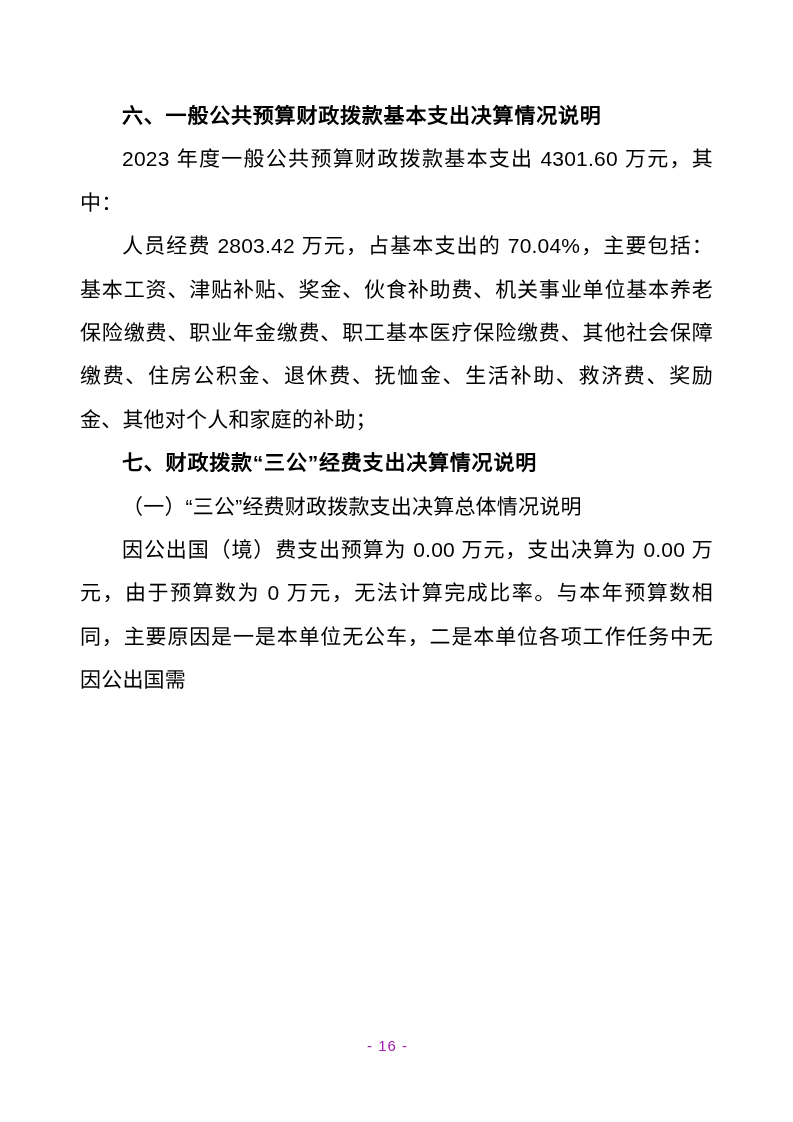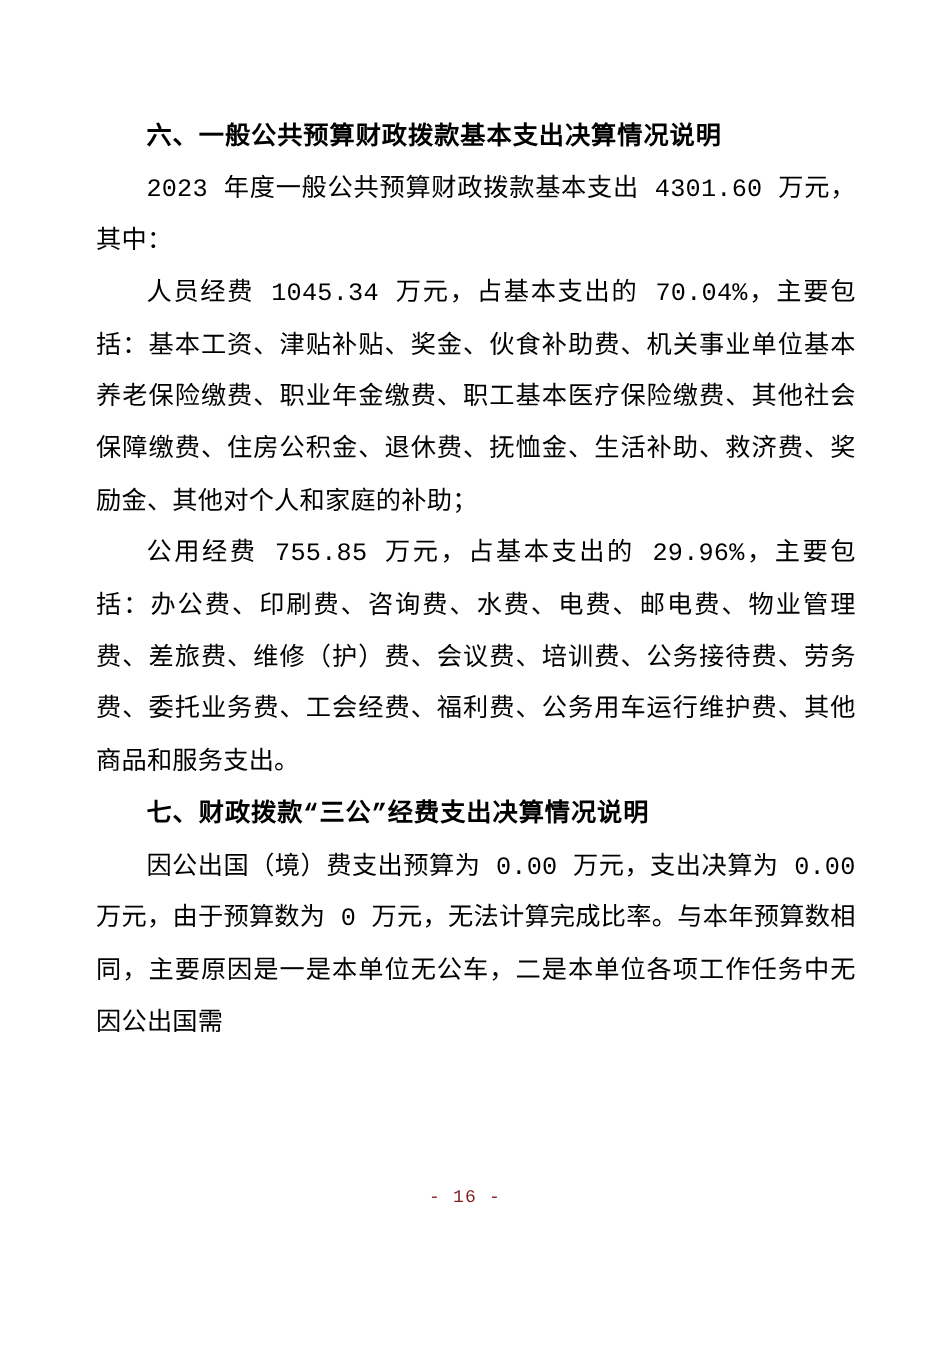--- a/index.html
+++ b/index.html
@@ -6,21 +6,21 @@
     margin: 0;
     padding: 0;
     background: #ffffff;
   }
   .page {
     position: relative;
     width: 775px;
     height: 1122px;
     background: #ffffff;
     color: #000000;
-    font-family: Liberation Mono, monospace;
+    font-family: Liberation Sans, sans-serif;
     overflow: hidden;
   }
   .content {
     position: absolute;
     left: 80px;
     top: 94px;
     width: 633px;
   }
   .content p {
     margin: 0;
@@ -33,35 +33,35 @@
     letter-spacing: 0.2px;
   }
   .content p.heading {
     font-weight: 700;
     text-align: left;
     letter-spacing: 0.8px;
   }
   .footer {
     position: absolute;
     left: 0;
-    top: 989px;
+    top: 1036px;
     width: 100%;
     text-align: center;
     font-size: 15px;
     line-height: 20px;
     letter-spacing: 1px;
-    color: #7f1d1d;
+    color: #a21caf;
   }
 </style>
 </head>
 <body>
 
 <div class="page">
   <main class="content">
     <p class="heading">六、一般公共预算财政拨款基本支出决算情况说明</p>
     <p class="para">2023 年度一般公共预算财政拨款基本支出 4301.60 万元，其中：</p>
-    <p class="para">人员经费 1045.34 万元，占基本支出的 70.04%，主要包括：基本工资、津贴补贴、奖金、伙食补助费、机关事业单位基本养老保险缴费、职业年金缴费、职工基本医疗保险缴费、其他社会保障缴费、住房公积金、退休费、抚恤金、生活补助、救济费、奖励金、其他对个人和家庭的补助；</p>
-    <p class="para">公用经费 755.85 万元，占基本支出的 29.96%，主要包括：办公费、印刷费、咨询费、水费、电费、邮电费、物业管理费、差旅费、维修（护）费、会议费、培训费、公务接待费、劳务费、委托业务费、工会经费、福利费、公务用车运行维护费、其他商品和服务支出。</p>
+    <p class="para">人员经费 2803.42 万元，占基本支出的 70.04%，主要包括：基本工资、津贴补贴、奖金、伙食补助费、机关事业单位基本养老保险缴费、职业年金缴费、职工基本医疗保险缴费、其他社会保障缴费、住房公积金、退休费、抚恤金、生活补助、救济费、奖励金、其他对个人和家庭的补助；</p>
     <p class="heading">七、财政拨款“三公”经费支出决算情况说明</p>
+    <p class="para">（一）“三公”经费财政拨款支出决算总体情况说明</p>
     <p class="para">因公出国（境）费支出预算为 0.00 万元，支出决算为 0.00 万元，由于预算数为 0 万元，无法计算完成比率。与本年预算数相同，主要原因是一是本单位无公车，二是本单位各项工作任务中无因公出国需</p>
   </main>
   <div class="footer">- 16 -</div>
 </div>
 
 </body></html>

